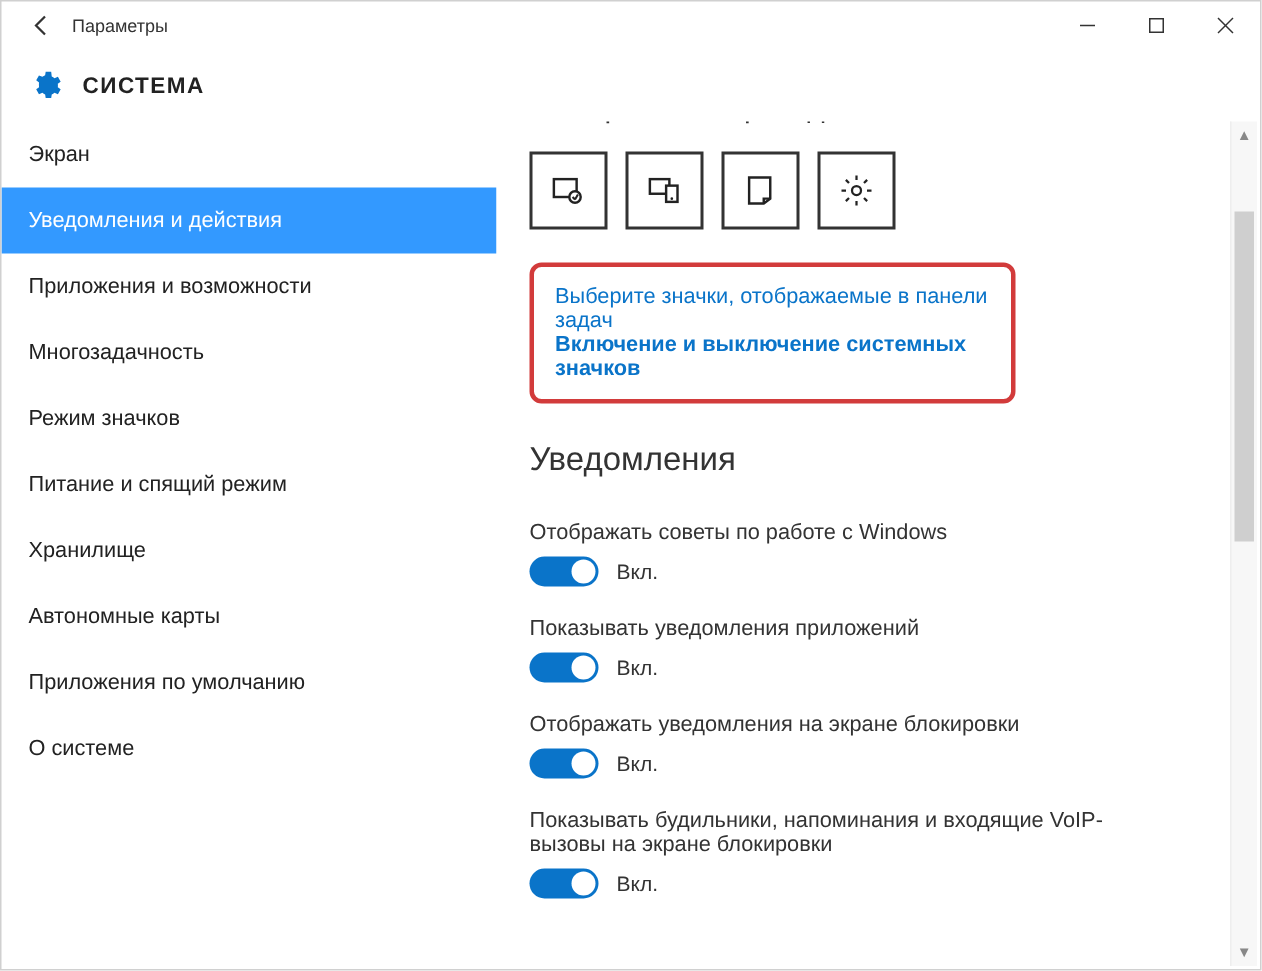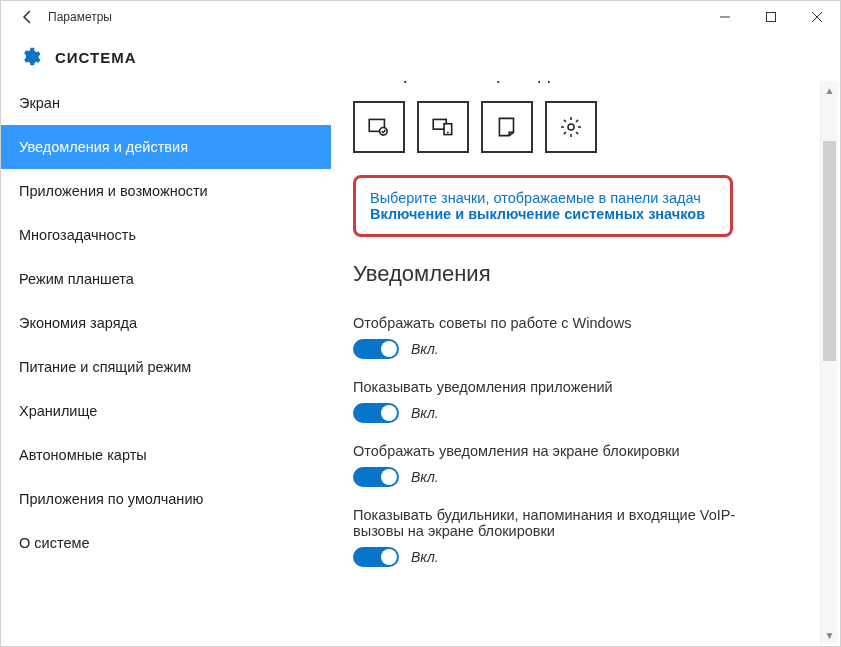--- a/index.html
+++ b/index.html
@@ -28,29 +28,29 @@
 .nav-item.active { background:#3399ff; color:#fff; }
 
 
 .content { flex:1; padding: 0 18px 0 22px; overflow-y:hidden; position:relative; }
 .content-inner { position:relative; top:-4px; }
 .cutoff { font-size:20px; color:#333; margin-bottom:14px; white-space:nowrap; }
 
 .quick-row { display:flex; gap:12px; margin-bottom:22px; }
 .qa { width:52px; height:52px; border:2px solid #333; display:flex; align-items:center; justify-content:center; }
 
-.linkbox { border:3px solid #d23b3b; border-radius:8px; padding:12px 14px; margin-bottom:24px; display:inline-block; width:380px; }
+.linkbox { border:3px solid #d23b3b; border-radius:8px; padding:12px 14px; margin-bottom:24px; display:inline-block; width:324px; }
 .linkbox a { display:block; color:#0a74c9; font-size:14.5px; text-decoration:none; }
 .linkbox a + a { margin-top:0;font-weight:bold; }
 
 .section-h { font-size:22px; color:#333; margin-bottom:28px; font-weight:400; }
 
 .setting { margin-bottom:20px; }
 .slabel { font-size:14.5px; color:#333; margin-bottom:8px; }
-.trow { display:flex; align-items:center; gap:12px;font-style:italic; }
+.trow { display:flex; align-items:center; gap:12px; }
 .toggle { width:46px; height:20px; border-radius:10px; background:#0a74c9; position:relative; }
 .toggle::after { content:""; position:absolute; right:2px; top:2px; width:16px; height:16px; border-radius:50%; background:#fff; }
 .tstate { font-size:14px; color:#333; }
 
 .scrollbar-v { position:absolute; right:2px; top:80px; bottom:2px; width:18px; background:#f7f7f7; border-left:1px solid #eee; }
 .scrollbar-v .thumb { position:absolute; left:2px; right:2px; top:60px; height:220px; background:#cfcfcf; }
 .scrollbar-v .arr { position:absolute; left:0; right:0; height:18px; display:flex;align-items:center;justify-content:center; color:#888; font-size:10px;}
 .scrollbar-v .arr.up{top:0;} .scrollbar-v .arr.dn{bottom:0;}
 
 svg { display:block; }
@@ -93,22 +93,21 @@
   </div>
   <div class="htitle">СИСТЕМА</div>
 </div>
 
 <div class="body">
   <div class="sidebar">
     <div class="nav-item">Экран</div>
     <div class="nav-item active">Уведомления и действия</div>
     <div class="nav-item">Приложения и возможности</div>
     <div class="nav-item">Многозадачность</div>
-    <div class="nav-item">Режим планшета</div>
-    <div class="nav-item">Экономия заряда</div>
+    <div class="nav-item">Режим значков</div>
     <div class="nav-item">Питание и спящий режим</div>
     <div class="nav-item">Хранилище</div>
     <div class="nav-item">Автономные карты</div>
     <div class="nav-item">Приложения по умолчанию</div>
     <div class="nav-item">О системе</div>
   </div>
 
   <div class="content">
     <div class="content-inner">
     <div class="cutoff" style="clip-path: inset(60% 0 0 0); height:26px; margin-top:-16px;">Выберите быстрые действия</div>

